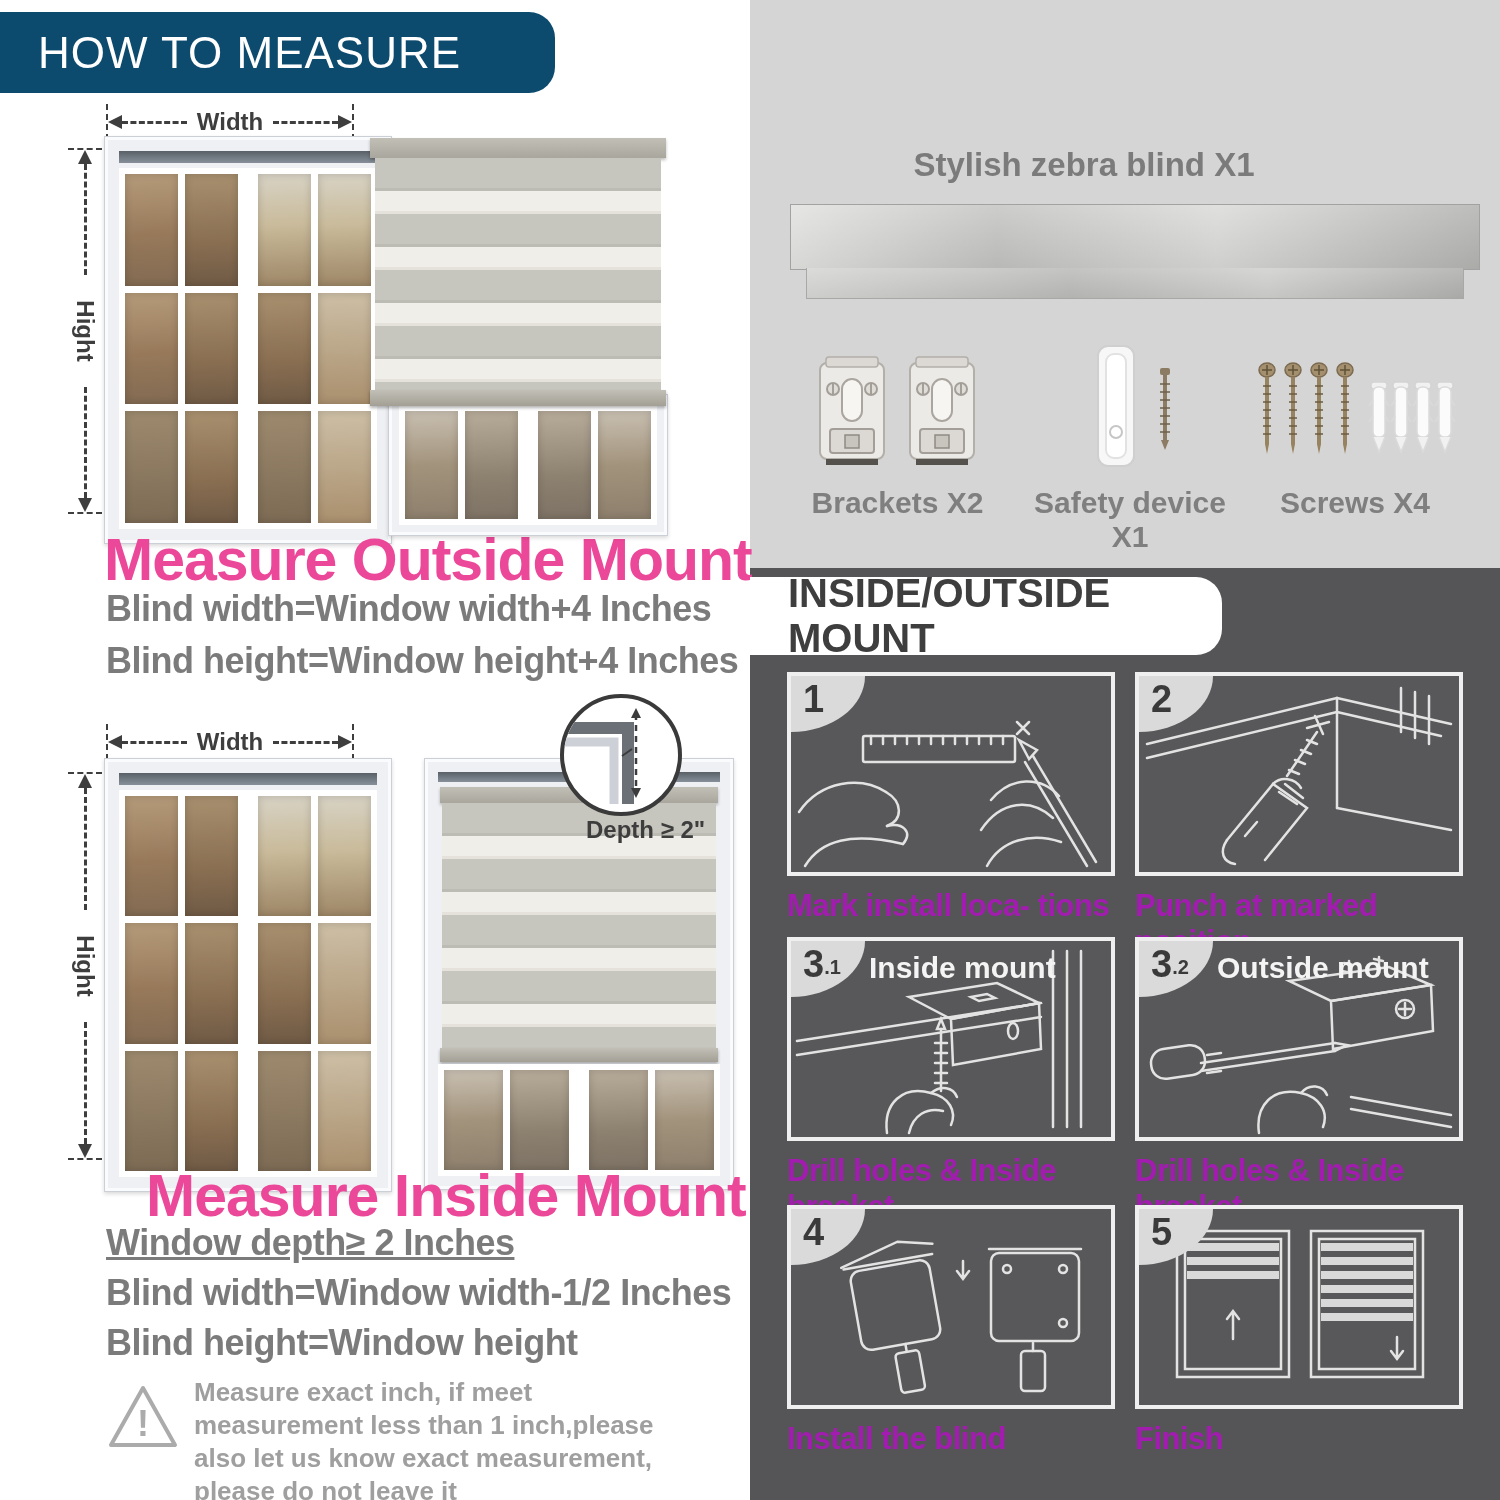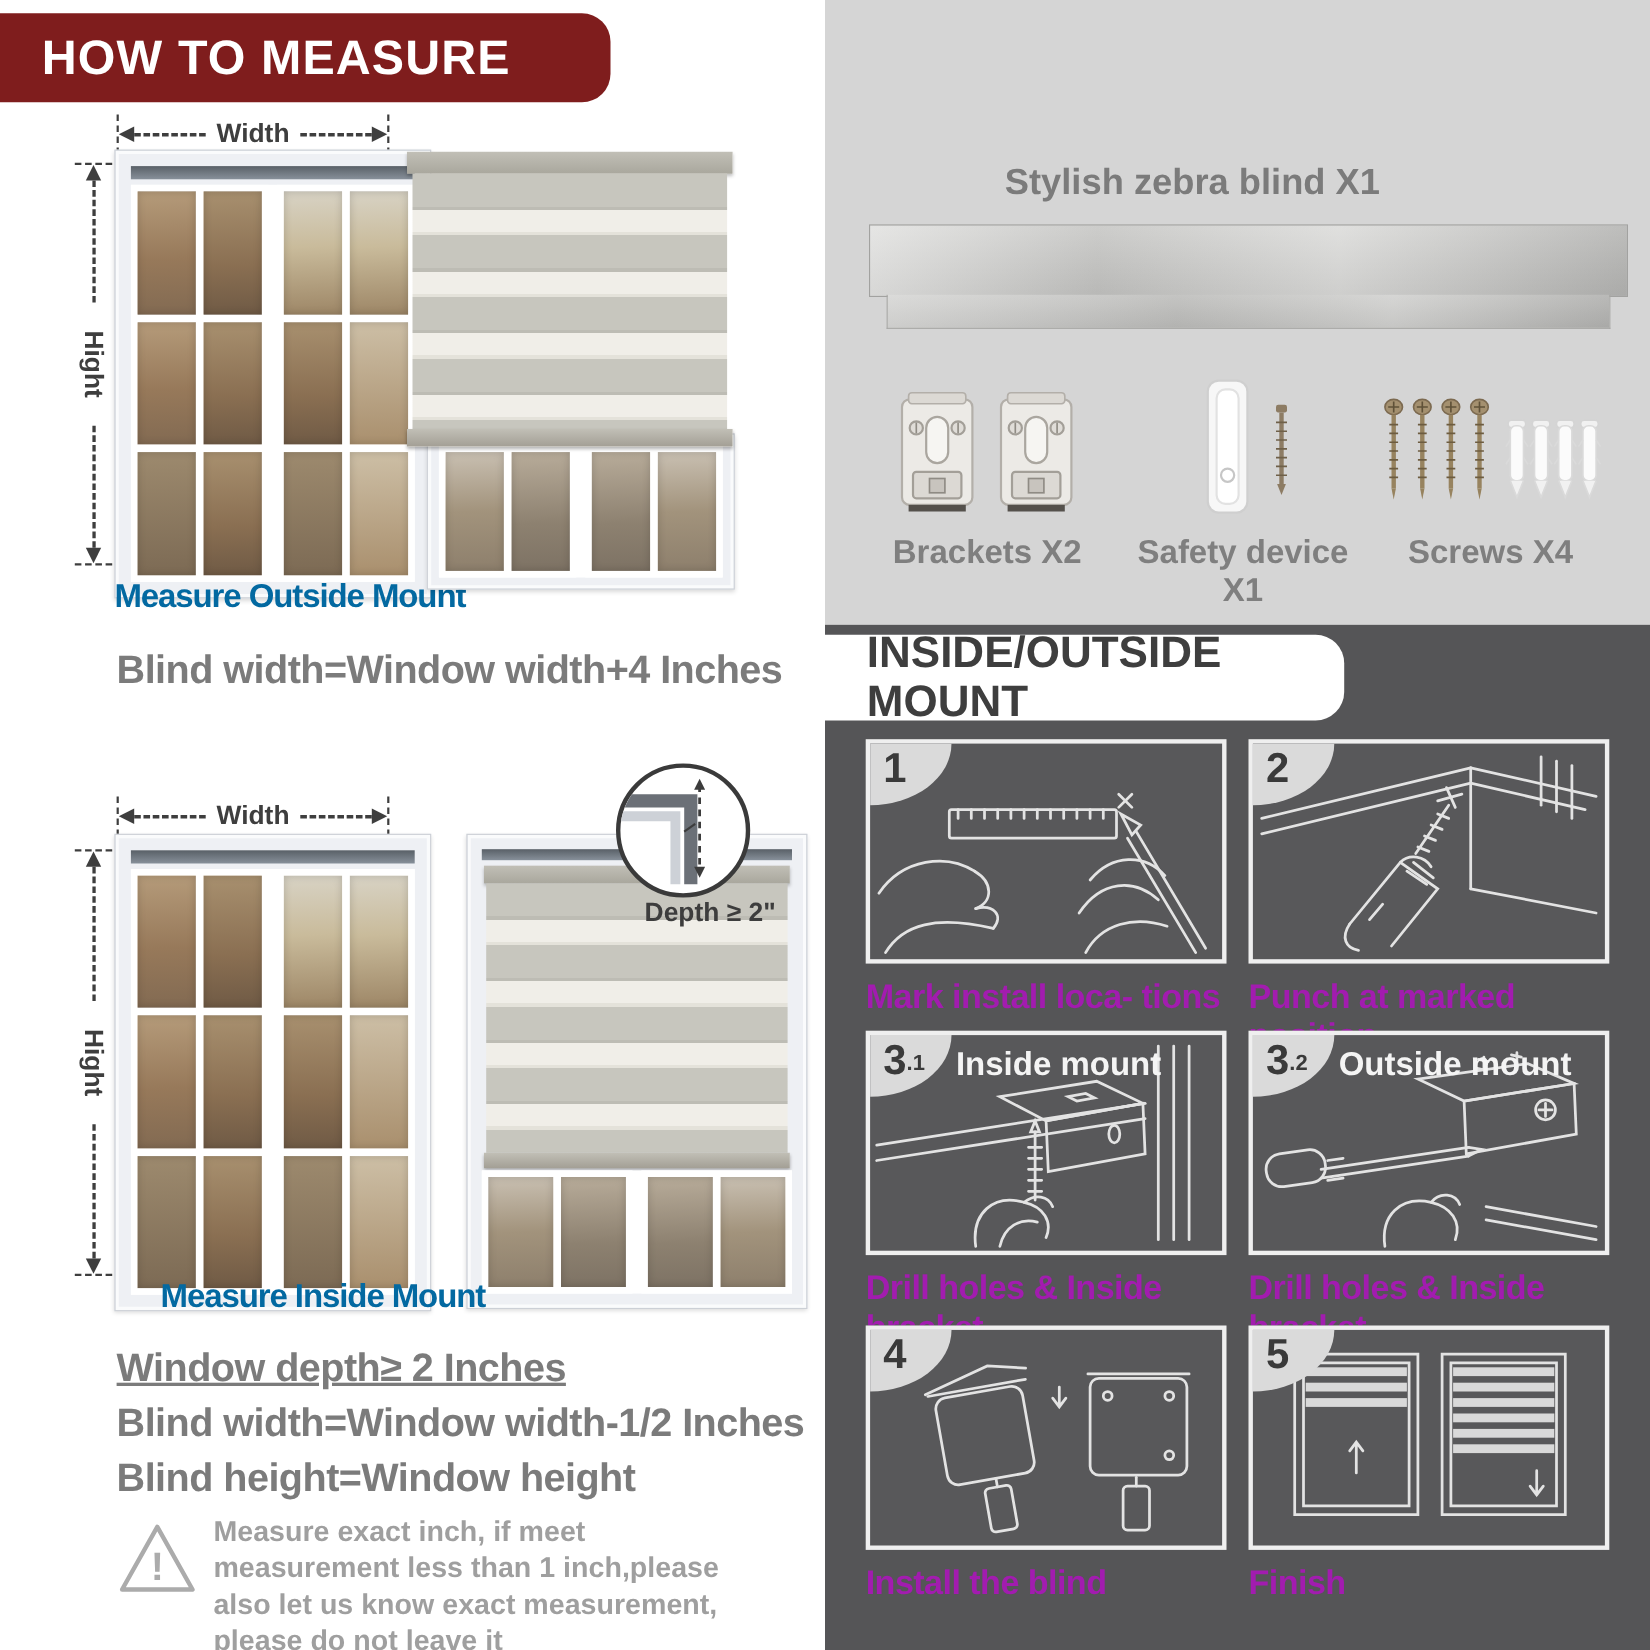--- a/index.html
+++ b/index.html
@@ -1,22 +1,22 @@
 <!DOCTYPE html>
 <html><head>
 <meta charset="utf-8">
 <style>
   html,body{margin:0;padding:0;background:#fff;}
   body{font-family:"Liberation Sans",sans-serif;}
   .stage{position:relative;width:1500px;height:1500px;background:#ffffff;overflow:hidden;}
   .abs{position:absolute;}
 
   
-  .banner-gray{left:0;top:12px;width:517px;height:81px;background:#7f1d1d;border-radius:0 26px 26px 0;
-    display:flex;align-items:center;padding-left:38px;color:#ffffff;font-size:44px;font-weight:bold;letter-spacing:1px;}
+  .banner-gray{left:0;top:12px;width:517px;height:81px;background:#0c4a6e;border-radius:0 26px 26px 0;
+    display:flex;align-items:center;padding-left:38px;color:#ffffff;font-size:44px;font-weight:normal;letter-spacing:1px;}
   .tab-white{background:#ffffff;border-radius:0 26px 26px 0;display:flex;align-items:center;padding-left:38px;font-weight:bold;}
   .tab-included{left:750px;top:12px;width:362px;height:80px;color:#c9c9c9;font-size:42px;letter-spacing:1px;}
   .tab-mount{left:750px;top:577px;width:434px;height:78px;color:#3e3e3e;font-size:40px;}
 
   
   .sec-light{left:750px;top:0;width:750px;height:568px;background:#d5d5d5;}
   .sec-dark{left:750px;top:568px;width:750px;height:932px;background:#555557;}
 
   
   .h-measure{display:flex;align-items:center;color:#3e3e3e;font-weight:bold;font-size:24px;}
@@ -47,21 +47,21 @@
   .pe{background:linear-gradient(178deg,#9d8a6e,#7c6a54);}
   .ps1{background:linear-gradient(178deg,#c9c0b2,#a2937c 50%,#8d7f6c);}
   .ps2{background:linear-gradient(178deg,#b8ac9a,#8d8170 60%,#7d7264);}
 
   
   .cassette{background:linear-gradient(180deg,#c1bfb6,#a9a79d);box-shadow:0 2px 3px rgba(0,0,0,.25);}
   .zebra{background:repeating-linear-gradient(180deg,#c7c6be 0px,#c7c6be 30px,#bdbcb4 30px,#bdbcb4 33px,#f0eee8 33px,#f0eee8 53px,#e4e2da 53px,#e4e2da 56px);}
   .rail{background:linear-gradient(180deg,#c1bfb6,#a39f95);box-shadow:0 2px 3px rgba(0,0,0,.3);}
 
   
-  .hd{color:#0369a1;font-size:30px;font-weight:bold;letter-spacing:-1px;}
+  .hd{color:#ec4899;font-size:59px;font-weight:bold;letter-spacing:-1px;}
   .sub{color:#7b7b7b;font-size:36px;font-weight:600;letter-spacing:-0.5px;}
   .warn-text{color:#9f9f9f;font-size:26px;font-weight:600;line-height:33px;}
   .depth-lbl{color:#3d3d3d;font-size:24px;font-weight:bold;}
 
   
   .blind-label{left:750px;top:146px;width:668px;text-align:center;color:#7b7b7b;font-size:33px;font-weight:bold;}
   .bar-top{left:790px;top:204px;width:688px;height:64px;border:1px solid #a2a2a0;
     background:linear-gradient(90deg,rgba(255,255,255,.35),rgba(0,0,0,.05) 30%,rgba(255,255,255,.2) 62%,rgba(0,0,0,.12)),linear-gradient(180deg,#d8d8d6,#c2c2c0);}
   .bar-bottom{left:806px;top:268px;width:656px;height:30px;border:1px solid #a8a8a6;border-top:none;
     background:linear-gradient(90deg,rgba(255,255,255,.25),rgba(0,0,0,.05) 40%,rgba(255,255,255,.15) 70%,rgba(0,0,0,.1)),linear-gradient(180deg,#cfcfcd,#bcbcba);}
@@ -152,20 +152,21 @@
         </div>
       </div>
     </div>
     <div class="abs cassette" style="left:-4px;top:0;width:296px;height:20px;z-index:2;"></div>
     <div class="abs zebra" style="left:1px;top:20px;width:286px;height:232px;z-index:2;"></div>
     <div class="abs rail" style="left:-4px;top:252px;width:296px;height:16px;z-index:3;"></div>
   </div>
 
   <div class="abs hd" style="left:104px;top:526px;">Measure Outside Mount</div>
   <div class="abs sub" style="left:106px;top:588px;">Blind width=Window width+4 Inches</div>
+  <div class="abs sub" style="left:106px;top:640px;">Blind height=Window height+4 Inches</div>
 
   <div class="abs h-measure" style="left:106px;top:724px;width:248px;height:36px;">
     <div class="tick"></div>
     <div class="ar-l"></div>
     <div class="dash"></div>
     <span class="lbl">Width</span>
     <div class="dash"></div>
     <div class="ar-r"></div>
     <div class="tick"></div>
   </div>

